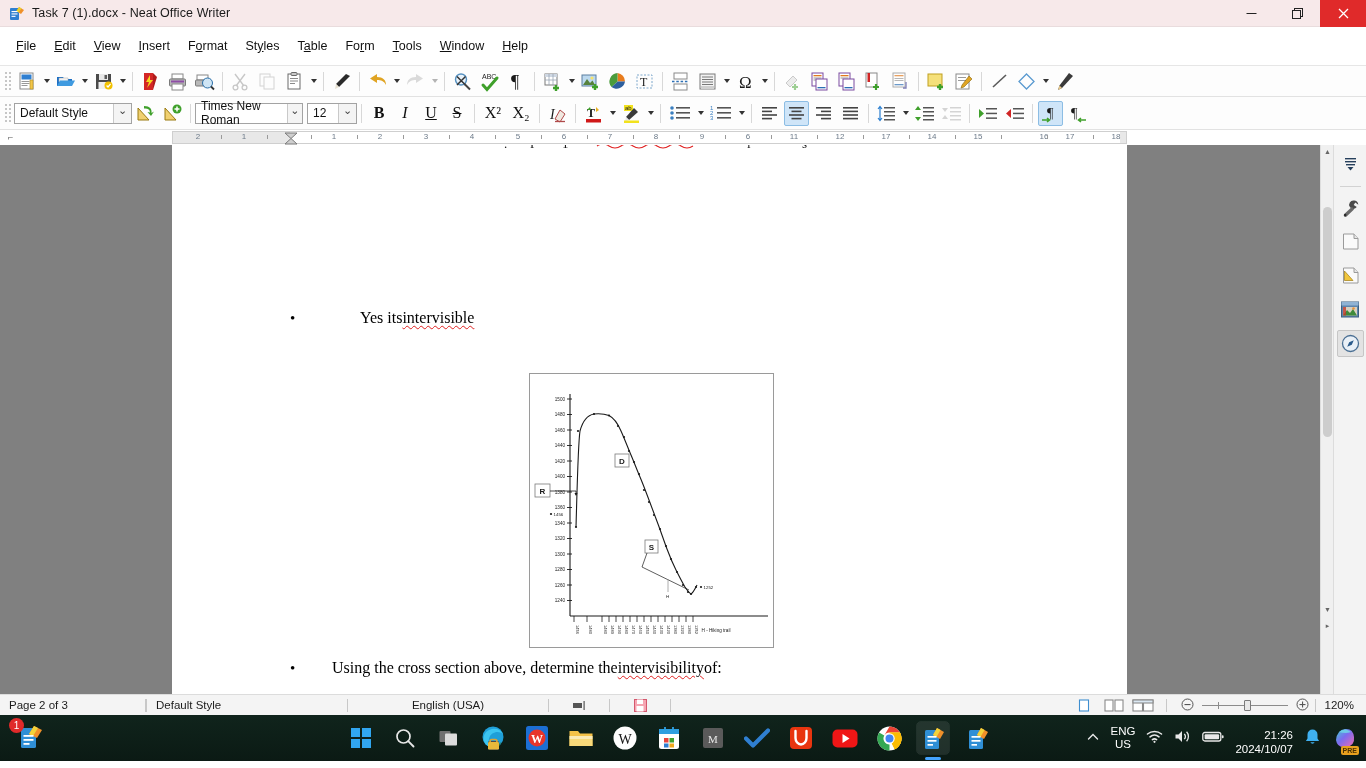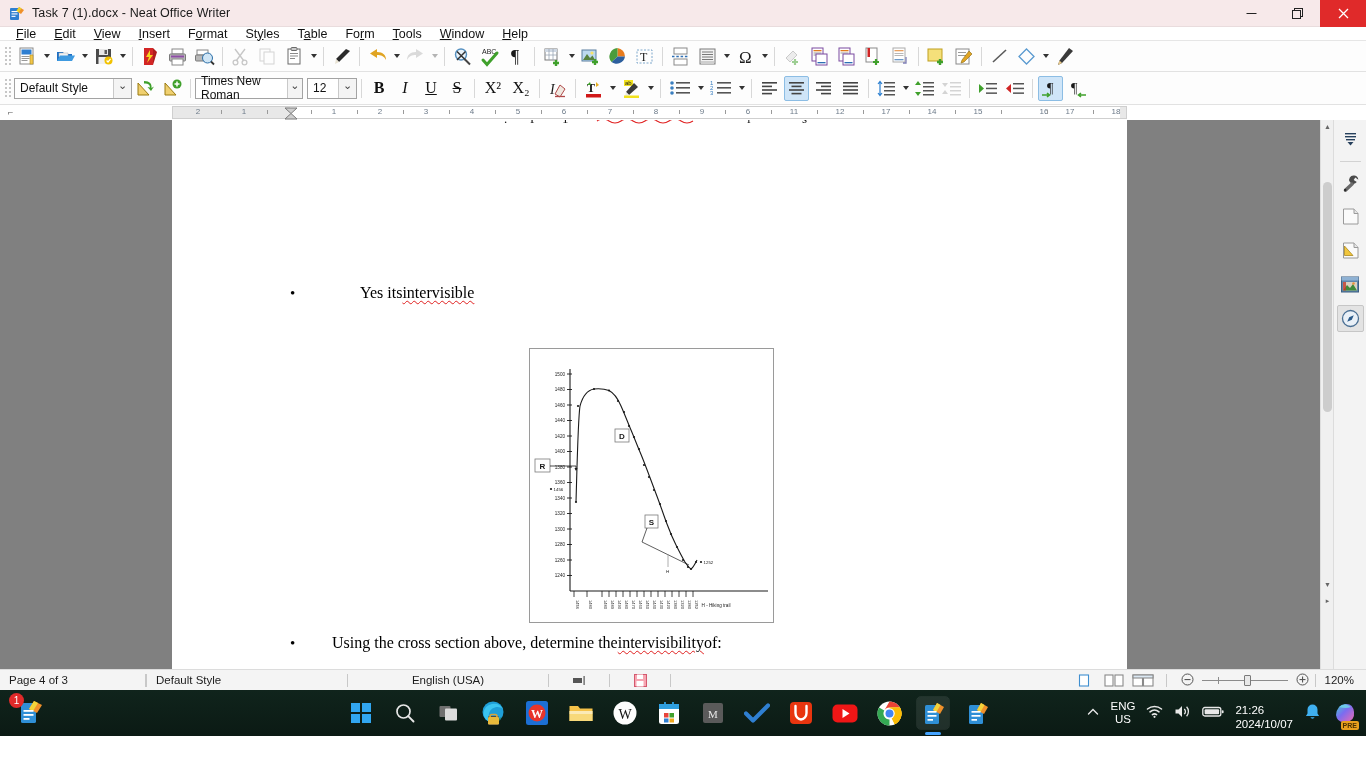--- a/index.html
+++ b/index.html
@@ -18,21 +18,21 @@
     border-bottom:1px solid #e9dcdd; position:relative;
   }
   .titlebar .app-icon{ width:17px; height:17px; margin:0 7px 0 8px; position:relative; flex:none;}
   .titlebar .ttl{ font-size:12.5px; color:#1a1a1a; letter-spacing:.1px;text-align:center;}
   .win-btns{ position:absolute; right:0; top:0; height:27px; display:flex;}
   .win-btns div{ width:46px; height:27px; display:flex; align-items:center; justify-content:center;
                  font-size:12px; color:#222; }
   .win-btns .close{ color:#fff; background:#e02a2a; }
 
   
-  .menubar{ height:14px; background:#fff; display:flex; align-items:center; padding-left:7px;
+  .menubar{ height:39px; background:#fff; display:flex; align-items:center; padding-left:7px;
             border-bottom:1px solid #e6e6e6; }
   .menubar span{ padding:2px 9px; font-size:12.5px; color:#111; }
   .menubar span u{ text-decoration:underline; }
 
   
   .toolbar{ height:31px; background:#fdfdfd; display:flex; align-items:center;
             border-bottom:1px solid #e2e2e2; padding-left:2px; }
   .toolbar.row2{ height:33px; }
   .grip{ width:7px; height:20px; margin:0 3px 0 2px; flex:none;
          background-image:
@@ -110,21 +110,21 @@
   .tb-left{ position:absolute; left:14px; display:flex; align-items:center;}
   .tb-center{ position:absolute; left:345px; display:flex; align-items:center; gap:12px;}
   .tbi{ width:32px; height:32px; display:flex; align-items:center; justify-content:center;
         position:relative; border-radius:4px;}
   .tbi.boxed{ background:rgba(255,255,255,.09); outline:1px solid rgba(255,255,255,.08);}
   .tbi .dot{ position:absolute; bottom:-6px; left:50%; transform:translateX(-50%);
              width:5px; height:3px; border-radius:2px; background:#8e8e8e;}
   .tbi .dot.active{ width:16px; background:#44a3ff;}
   .tb-right{ position:absolute; right:8px; display:flex; align-items:center; gap:11px; color:#fff;}
   .tr-lang{ font-size:11.5px; line-height:13px; text-align:center; color:#fff;}
-  .tr-clock{ font-size:11.5px; line-height:14px; color:#fff;margin-top:8px;}
+  .tr-clock{ font-size:11.5px; line-height:14px; text-align:right; color:#fff;margin-top:8px;}
 </style>
 </head>
 <body>
 
 <div class="titlebar">
   <span class="app-icon">
     <svg width="17" height="17" viewBox="0 0 17 17">
       <rect x="2" y="3" width="9" height="12" rx="1" fill="#2f7fd1"></rect>
       <path d="M11 2 L16 5 L13 9 L8.5 6 Z" fill="#f0902a"></path>
       <path d="M11 2 L13.5 3.6 L10.5 7.4 L8.5 6 Z" fill="#e8d22a"></path>
@@ -910,21 +910,21 @@
     <div class="sb-ico sel">
       <svg width="19" height="19" viewBox="0 0 19 19">
         <circle cx="9.5" cy="9.5" r="8" fill="#e9f0f7" stroke="#4a6f93" stroke-width="1.3"></circle>
         <path d="M12.8 6.2 L8.2 8.2 L6.2 12.8 L10.8 10.8 Z" fill="#2a5a8a"></path>
       </svg>
     </div>
   </div>
 </div>
 
 <div class="statusbar">
-  <span class="cell" style="width:145px;">Page 4 of 3</span>
+  <span class="cell" style="width:145px;">Page 2 of 3</span>
   <span class="vs"></span>
   <span class="vs"></span>
   <span class="cell" style="width:200px;">Default Style</span>
   <span class="vs"></span>
   <span class="cell" style="width:200px; justify-content:center;">English (USA)</span>
   <span class="vs"></span>
   <span class="cell" style="width:60px; justify-content:center;">
     <svg width="15" height="11" viewBox="0 0 15 11">
       <rect x="1" y="3" width="9" height="5" fill="#555"></rect>
       <rect x="11.5" y="1" width="1.2" height="9" fill="#555"></rect>

